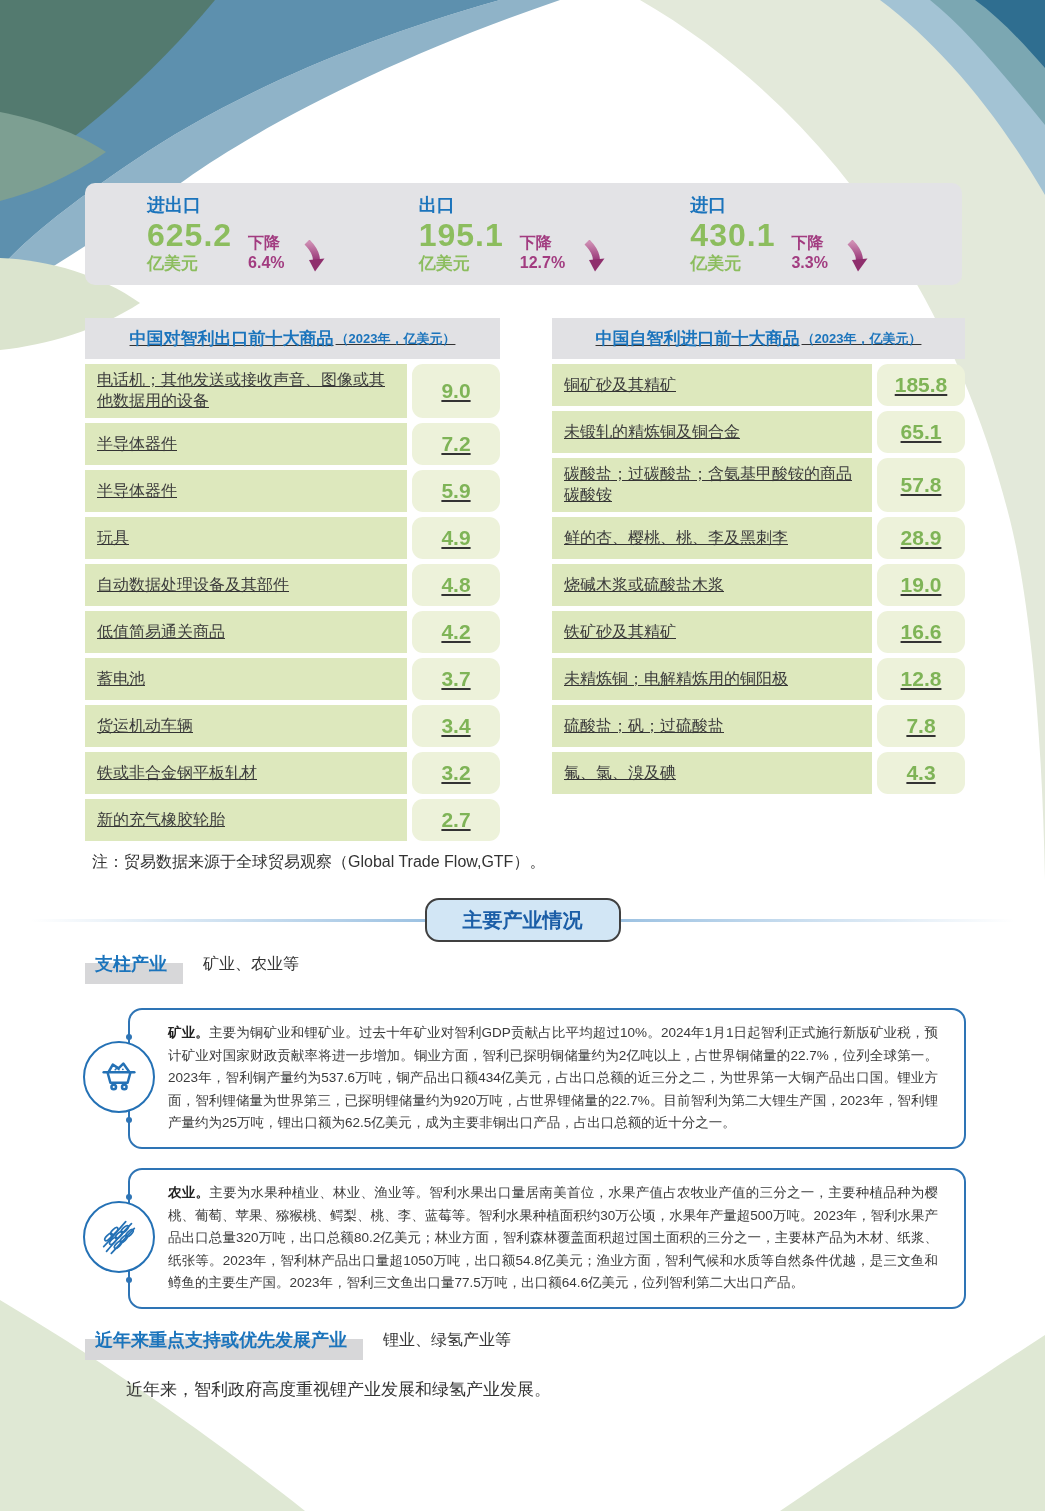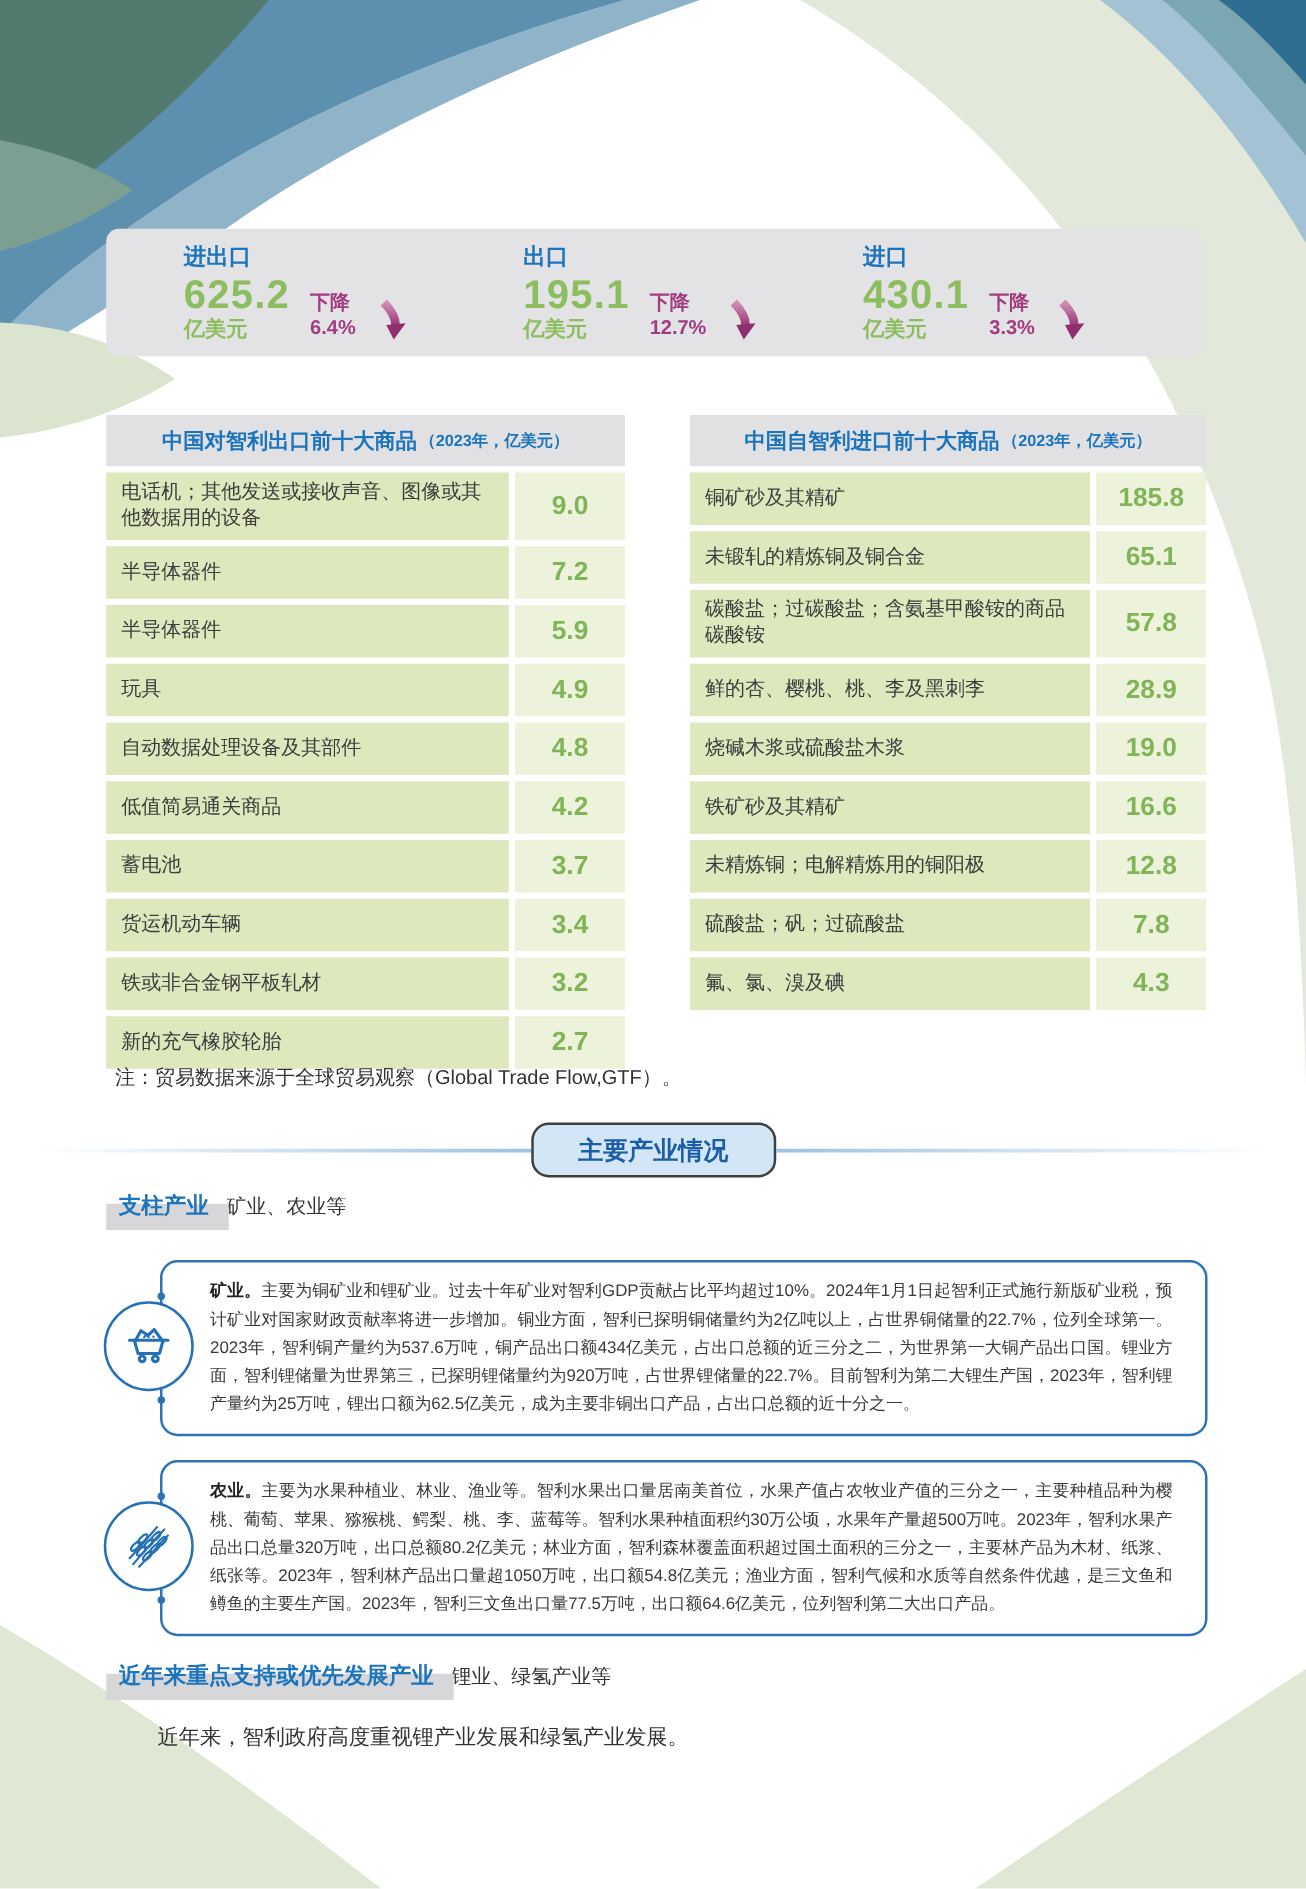--- a/index.html
+++ b/index.html
@@ -21,45 +21,45 @@
   .stat{width:283px;}
   .stat-label{color:#1b74bc;font-weight:bold;font-size:18px;margin-bottom:3px;}
   .stat-main{display:flex;align-items:flex-end;gap:16px;}
   .numcol{display:flex;flex-direction:column;}
   .num{font-size:32px;line-height:0.95;font-weight:bold;color:#8cbd5e;letter-spacing:1px;}
   .unit{font-size:17px;font-weight:bold;color:#8cbd5e;margin-top:2px;}
   .chg{display:flex;flex-direction:column;font-weight:bold;color:#a23c80;font-size:16px;line-height:1.3;padding-bottom:1px;}
   .arrow{padding-bottom:2px;}
 
   
-  .table{position:absolute;top:332px;}
+  .table{position:absolute;top:318px;text-decoration:underline;}
   .table.tleft{left:85px;width:415px;}
   .table.tright{left:552px;width:413px;}
   .thead{height:41px;background:#e1e1e4;display:flex;align-items:center;justify-content:center;
          color:#1b74bc;font-size:17px;font-weight:bold;}
   .thead .sub{font-size:13px;margin-left:2px;}
   .tbody{display:flex;flex-direction:column;gap:5px;margin-top:5px;}
   .trow{display:flex;gap:5px;min-height:42px;}
   .trow.tall{min-height:54px;}
   .tlabel{flex:1;background:#dde8bd;display:flex;align-items:center;padding:3px 12px;
           font-size:16px;color:#3c3c3c;line-height:1.3;}
   .tvalue{width:88px;background:#edf2da;display:flex;align-items:center;justify-content:center;
-          font-size:21px;font-weight:bold;color:#7fb457;}
+          font-size:21px;font-weight:bold;color:#7fb457;border-radius:11px;}
 
   .note{position:absolute;left:92px;top:852px;font-size:16px;color:#333;}
 
   
   .section{position:absolute;left:30px;top:898px;width:985px;display:flex;align-items:center;}
   .line{flex:1;height:3px;}
   .line.l{background:linear-gradient(90deg,rgba(157,194,226,0),#9dc2e2);}
   .line.r{background:linear-gradient(270deg,rgba(157,194,226,0),#9dc2e2);}
   .pill{width:192px;height:40px;border:2px solid #404040;border-radius:14px;background:#d2e6f5;
         color:#1b5ea7;font-size:20px;font-weight:bold;display:flex;align-items:center;justify-content:center;}
 
-  .label-row{position:absolute;display:flex;align-items:flex-end;gap:14px;}
+  .label-row{position:absolute;display:flex;align-items:center;gap:36px;}
   .label-row .blue{font-size:18px;}
   .label-row .desc{font-size:16px;color:#333;}
   .row-pillar{left:95px;top:952px;}
   .row-priority{left:95px;top:1328px;}
 
   
   .callout{position:absolute;left:128px;width:838px;border:2px solid #2e74b5;border-radius:14px;
            padding:12px 26px 12px 38px;box-sizing:border-box;}
   .callout::before,.callout::after{content:"";position:absolute;width:6px;height:6px;border-radius:50%;
            background:#2e74b5;left:-4px;}

